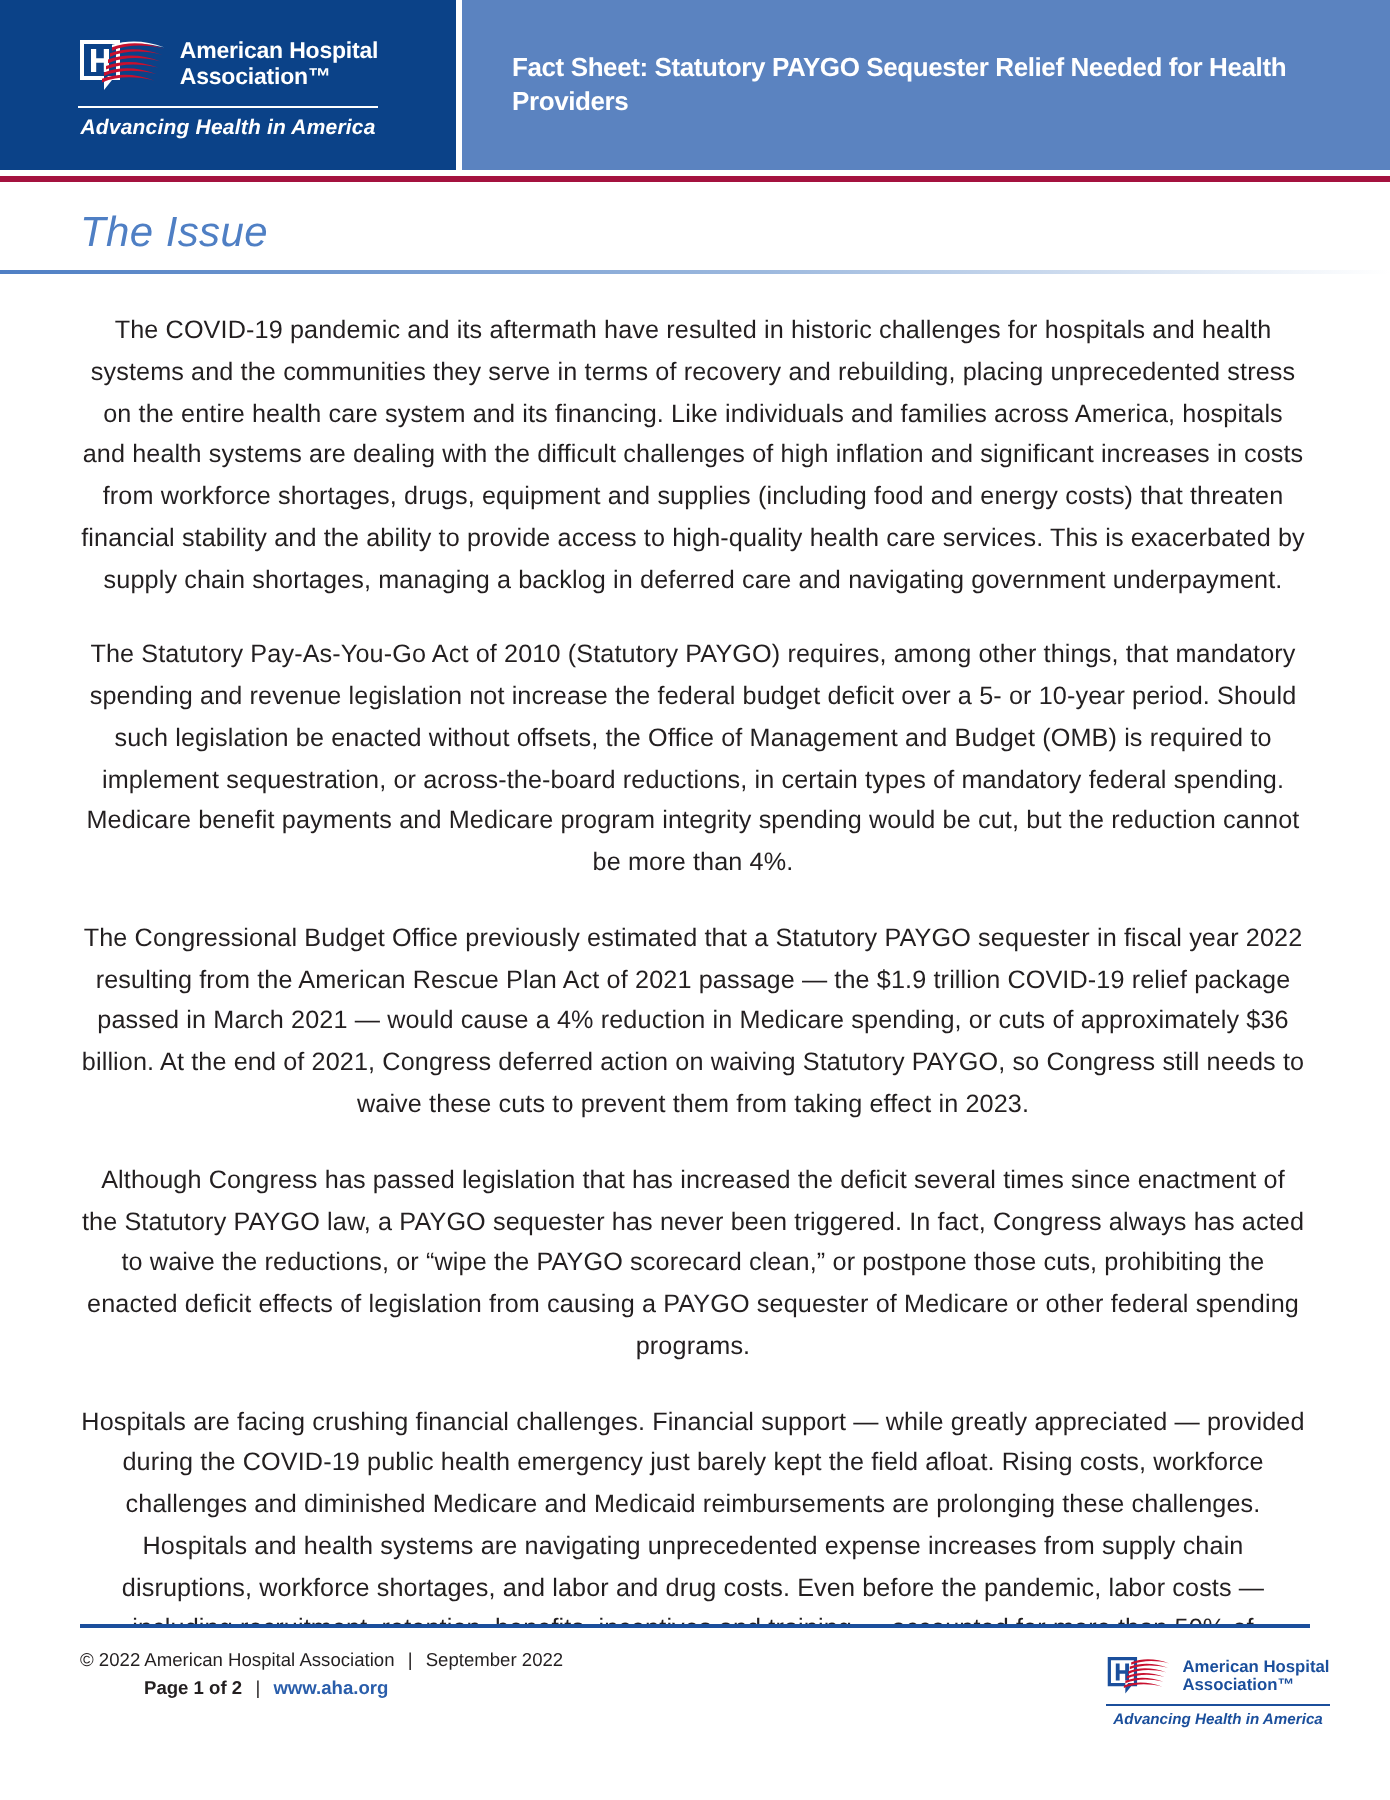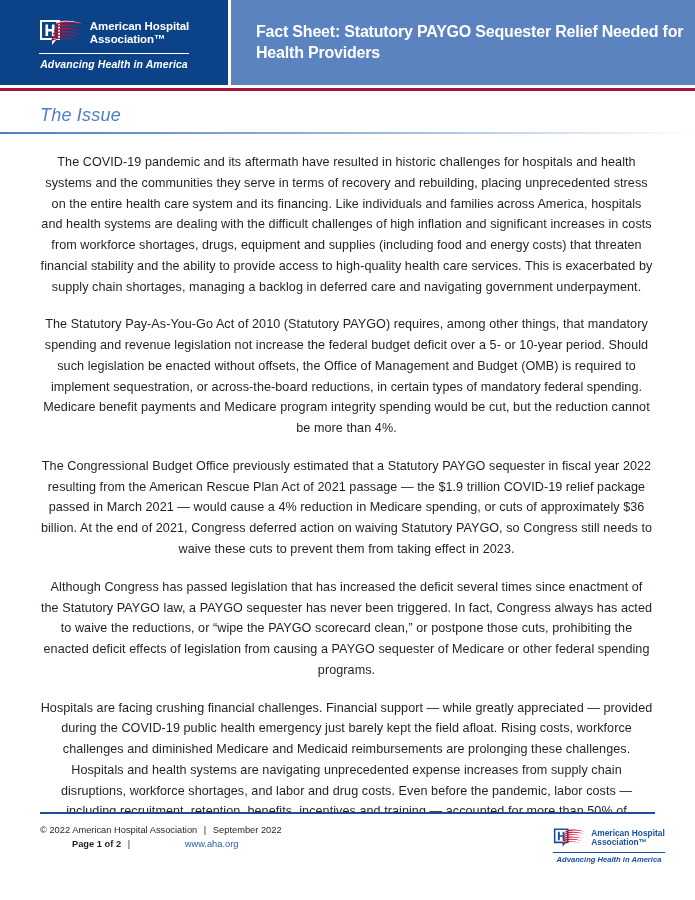--- a/index.html
+++ b/index.html
@@ -45,21 +45,21 @@
     flex: 1 1 auto;
     background: #5b83c0;
     height: 85px;
     display: flex;
     align-items: center;
     padding-left: 25px;
     box-sizing: border-box;
   }
   .header-title {
     color: #ffffff;
-    font-size: 16px;
+    font-size: 13px;
     font-weight: bold;
     line-height: 1.27;
     letter-spacing: -0.2px;
   }
 
   
   .logo-block {
     display: flex;
     flex-direction: column;
     align-items: center;
@@ -99,21 +99,21 @@
 
   
   .rule-white { height: 3px; background: #ffffff; }
   .rule-red  { height: 3px; background: #a4123f; }
 
   
   .section-wrap {
     padding: 14px 0 0 0;
   }
   .section-title {
-    font-size: 18px;
+    font-size: 21px;
     font-style: italic;
     color: #4f7fc4;
     margin: 0 0 6px 40px;
     font-weight: normal;
     letter-spacing: 0.2px;
   }
   .section-underline {
     height: 2px;
     background: linear-gradient(to right, #4f7fc4 0%, #9db9de 55%, #ffffff 100%);
     margin: 0 0 0 0;
@@ -153,21 +153,21 @@
     align-items: flex-start;
     padding: 9px 30px 0 40px;
   }
   .footer-text {
     font-size: 9.3px;
     line-height: 1.55;
     color: #231f20;
   }
   .footer-text .bold { font-weight: bold; margin-left: 32px; }
   .footer-sep { color: #231f20; padding: 0 4px; }
-  .footer-link { color: #2a5eab; font-weight: normal; margin-left: 48px; }
+  .footer-link { color: #2a5eab; font-weight: bold; }
 
   
   .flogo-block {
     display: flex;
     flex-direction: column;
     align-items: center;
     margin-top: 4px;
   }
   .flogo-top { display: flex; align-items: center; }
   .flogo-mark {

